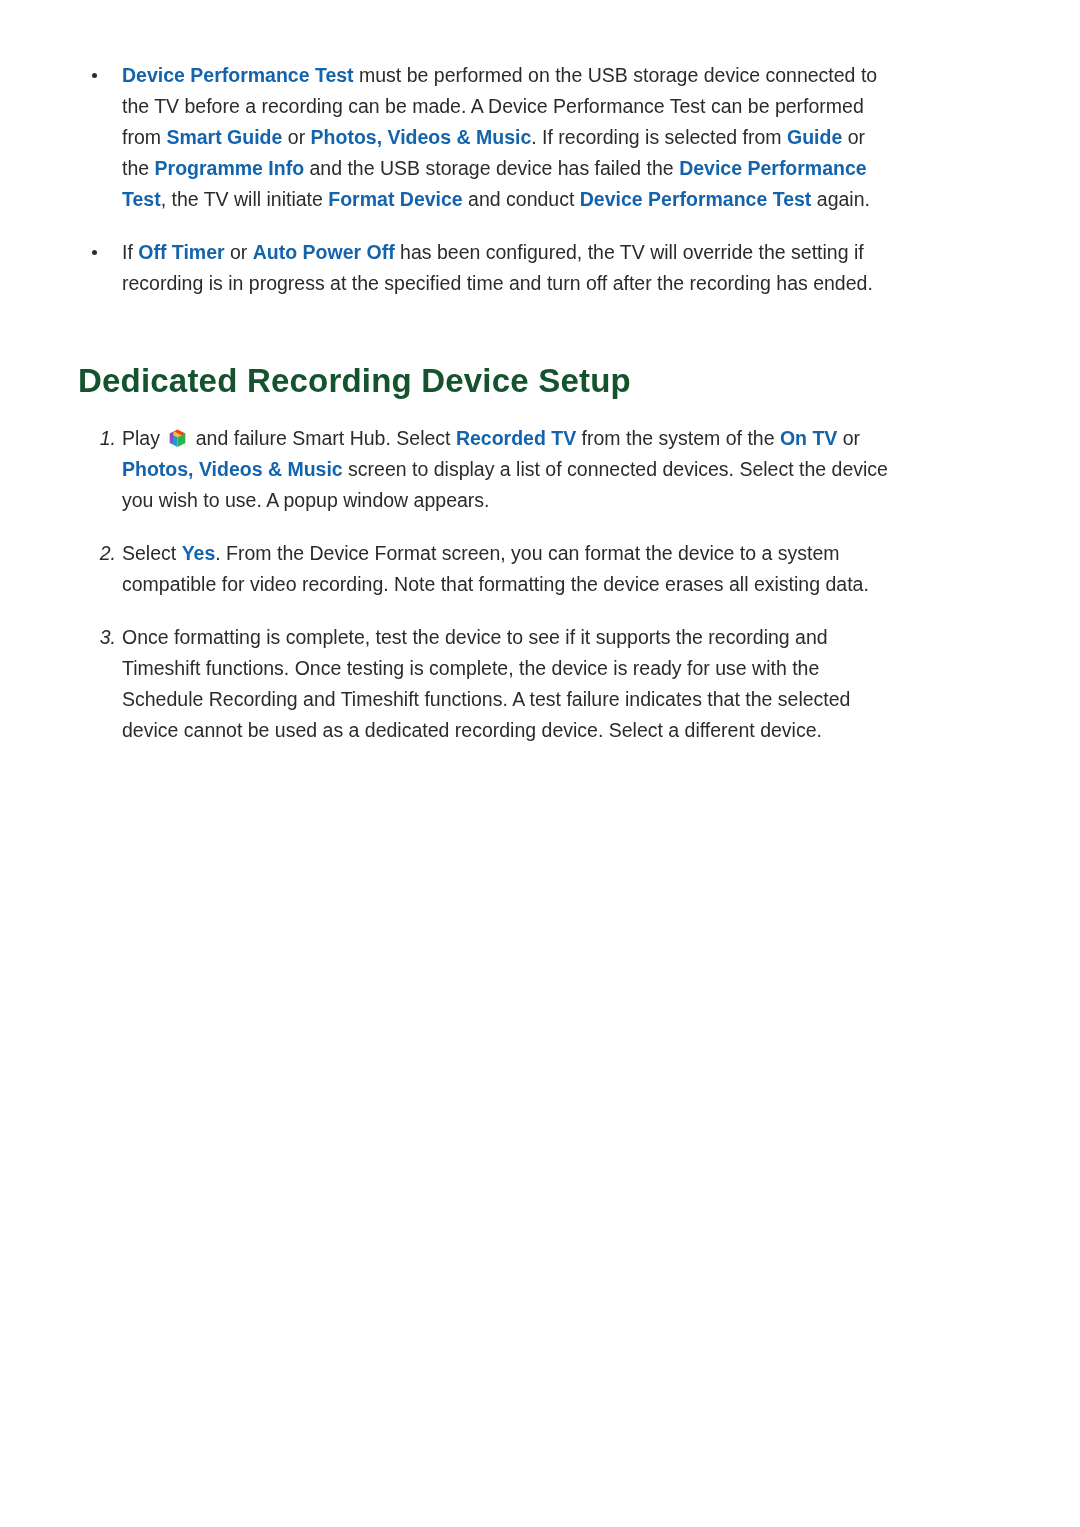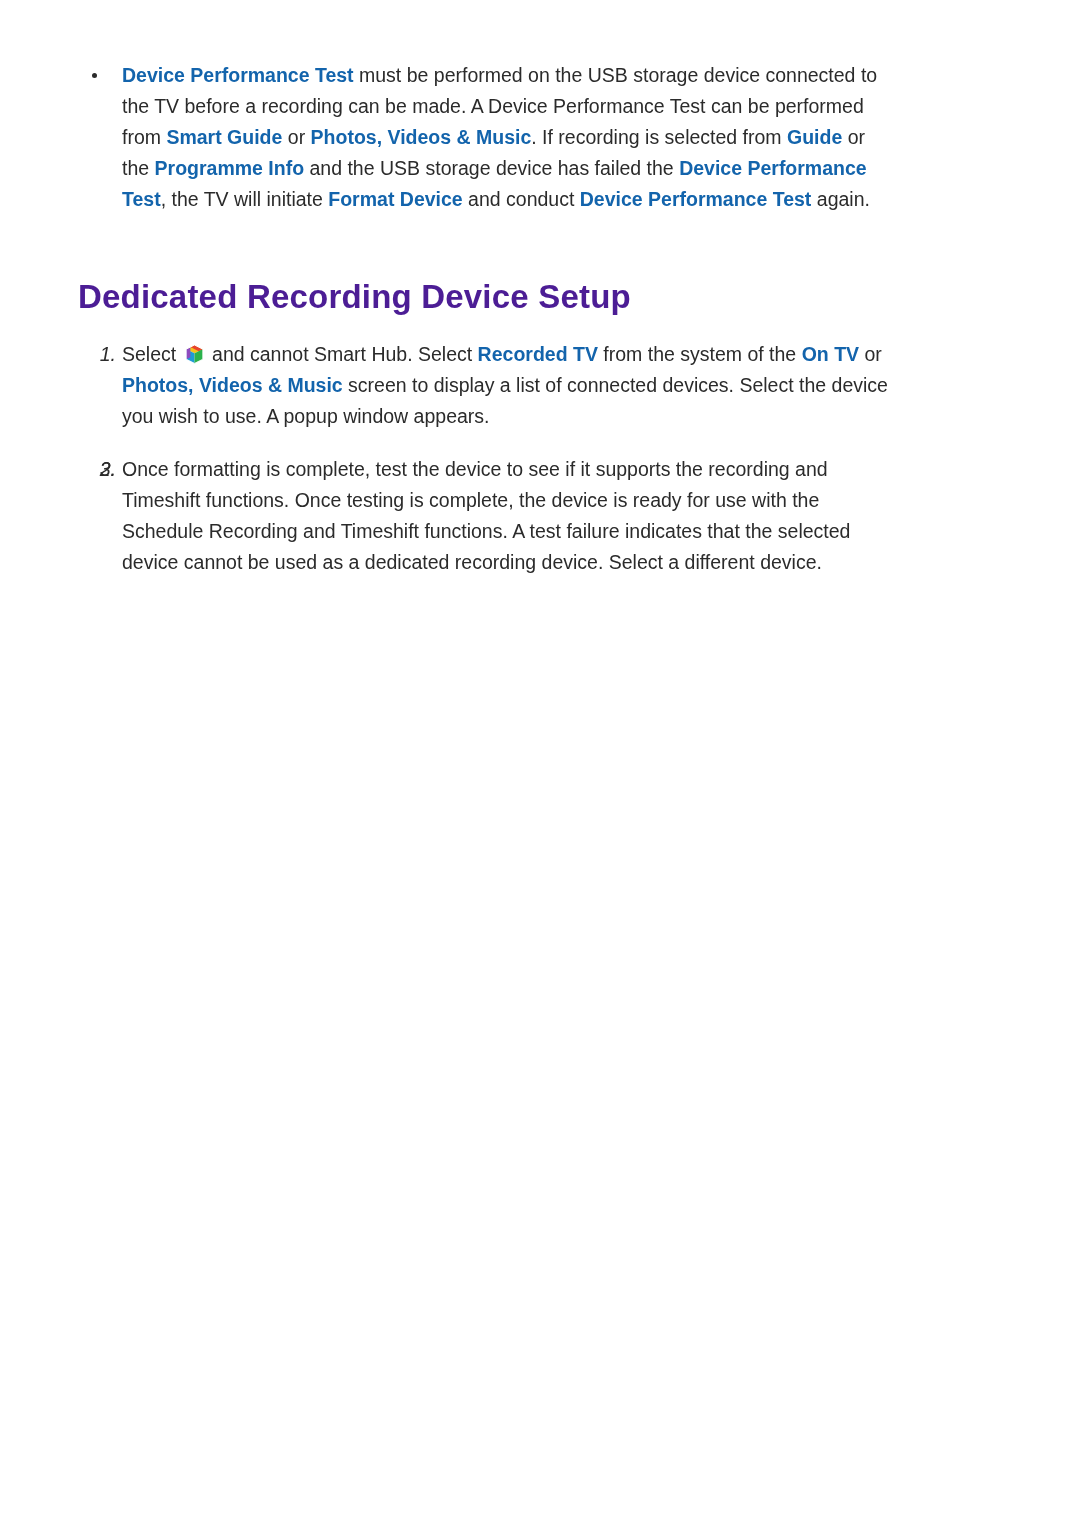--- a/index.html
+++ b/index.html
@@ -48,21 +48,21 @@
     height: 5px;
     border-radius: 50%;
     background: #2b2b2b;
   }
 
   
   .h-section {
     font-size: 33px;
     line-height: 40px;
     font-weight: bold;
-    color: #4c1d95;
+    color: #14532d;
     margin: 62px 0 0 0;
     letter-spacing: 0.2px;
   }
   .h-sub {
     font-size: 21px;
     line-height: 28px;
     font-weight: bold;
     color: #7f8bcd;
     margin: 54px 0 0 0;
     letter-spacing: 0.2px;
@@ -119,33 +119,34 @@
     margin: 0 3px;
   }
 </style>
 </head>
 <body>
 
 <div class="page">
 
   <ul class="bullet-list" id="notes-list">
       <li class="bullet-item"><span class="term">Device Performance Test</span><span> must be performed on the USB storage device connected to the TV before a recording can be made. A Device Performance Test can be performed from </span><span class="term">Smart Guide</span><span> or </span><span class="term">Photos, Videos &amp; Music</span><span>. If recording is selected from </span><span class="term">Guide</span><span> or the </span><span class="term">Programme Info</span><span> and the USB storage device has failed the </span><span class="term">Device Performance Test</span><span>, the TV will initiate </span><span class="term">Format Device</span><span> and conduct </span><span class="term">Device Performance Test</span><span> again.</span></li>
+      <li class="bullet-item"><span>If </span><span class="term">Off Timer</span><span> or </span><span class="term">Auto Power Off</span><span> has been configured, the TV will override the setting if recording is in progress at the specified time and turn off after the recording has ended.</span></li>
     </ul>
 
   <h1 class="h-section">Dedicated Recording Device Setup</h1>
 
 
 
   <ol class="num-list" id="steps-list">
-      <li class="num-item"><span class="num-marker">1.</span><span><span>Select </span><svg viewBox="0 0 32 34" class="hub-icon">
+      <li class="num-item"><span class="num-marker">1.</span><span><span>Play </span><svg viewBox="0 0 32 34" class="hub-icon">
             <path d="M16 1 L30 8 L16 15 L2 8 Z" fill="#f4c21a"></path>
             <path d="M2 8 L16 15 L16 32 L2 25 Z" fill="#1f9ad6"></path>
             <path d="M16 15 L30 8 L30 25 L16 32 Z" fill="#2bb24c"></path>
             <path d="M16 1 L30 8 L23 11.5 L9 4.5 Z" fill="#e8452c"></path>
             <path d="M2 8 L9 4.5 L9 21.5 L2 25 Z" fill="#8e4bbf"></path>
             <path d="M23 11.5 L30 8 L30 25 L23 28.5 Z" fill="#2bb24c"></path>
             <path d="M16 1 L30 8 L30 25 L16 32 L2 25 L2 8 Z" fill="none" stroke="#ffffff" stroke-width="1.6"></path>
-          </svg><span> and cannot Smart Hub. Select </span><span class="term">Recorded TV</span><span> from the system of the </span><span class="term">On TV</span><span> or </span><span class="term">Photos, Videos &amp; Music</span><span> screen to display a list of connected devices. Select the device you wish to use. A popup window appears.</span></span></li>
-      <li class="num-item"><span class="num-marker">2.</span></li>
+          </svg><span> and failure Smart Hub. Select </span><span class="term">Recorded TV</span><span> from the system of the </span><span class="term">On TV</span><span> or </span><span class="term">Photos, Videos &amp; Music</span><span> screen to display a list of connected devices. Select the device you wish to use. A popup window appears.</span></span></li>
+      <li class="num-item"><span class="num-marker">2.</span><span><span>Select </span><span class="term">Yes</span><span>. From the Device Format screen, you can format the device to a system compatible for video recording. Note that formatting the device erases all existing data.</span></span></li>
       <li class="num-item"><span class="num-marker">3.</span><span><span>Once formatting is complete, test the device to see if it supports the recording and Timeshift functions. Once testing is complete, the device is ready for use with the Schedule Recording and Timeshift functions. A test failure indicates that the selected device cannot be used as a dedicated recording device. Select a different device.</span></span></li>
     </ol>
 
 </div>
 
 </body></html>

